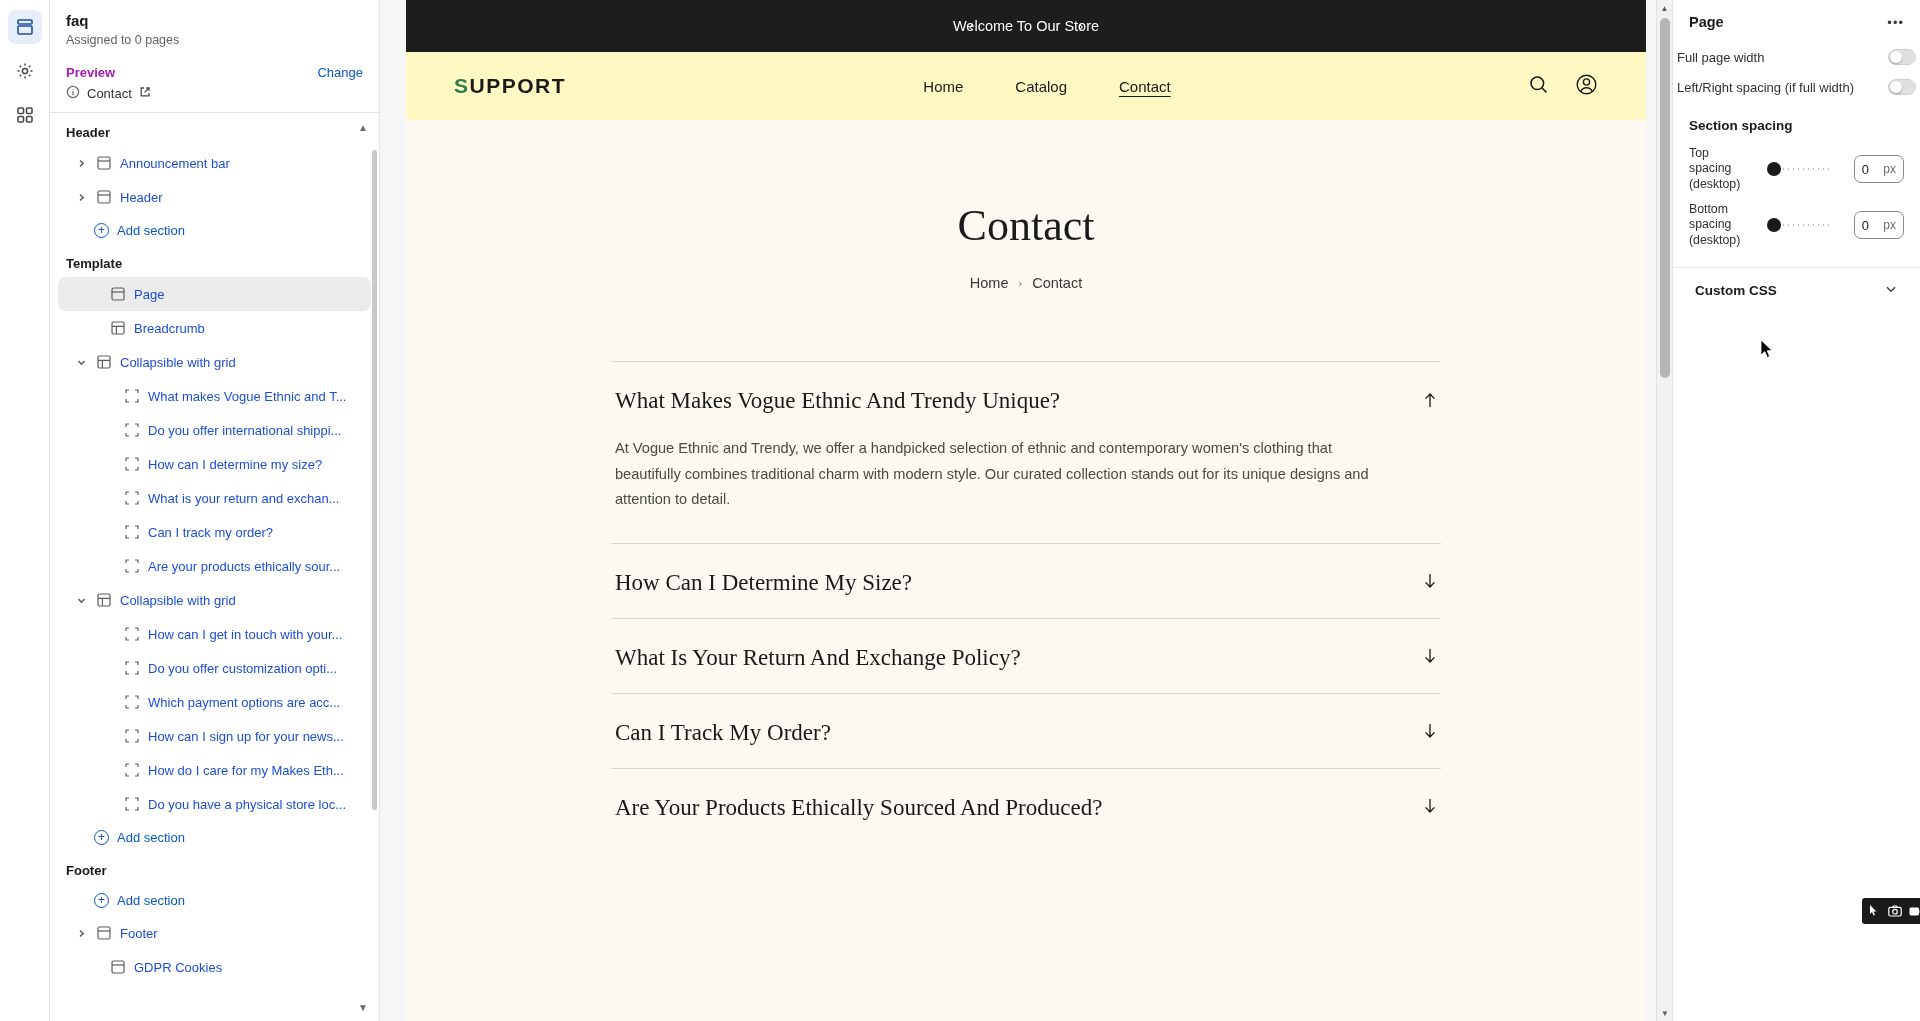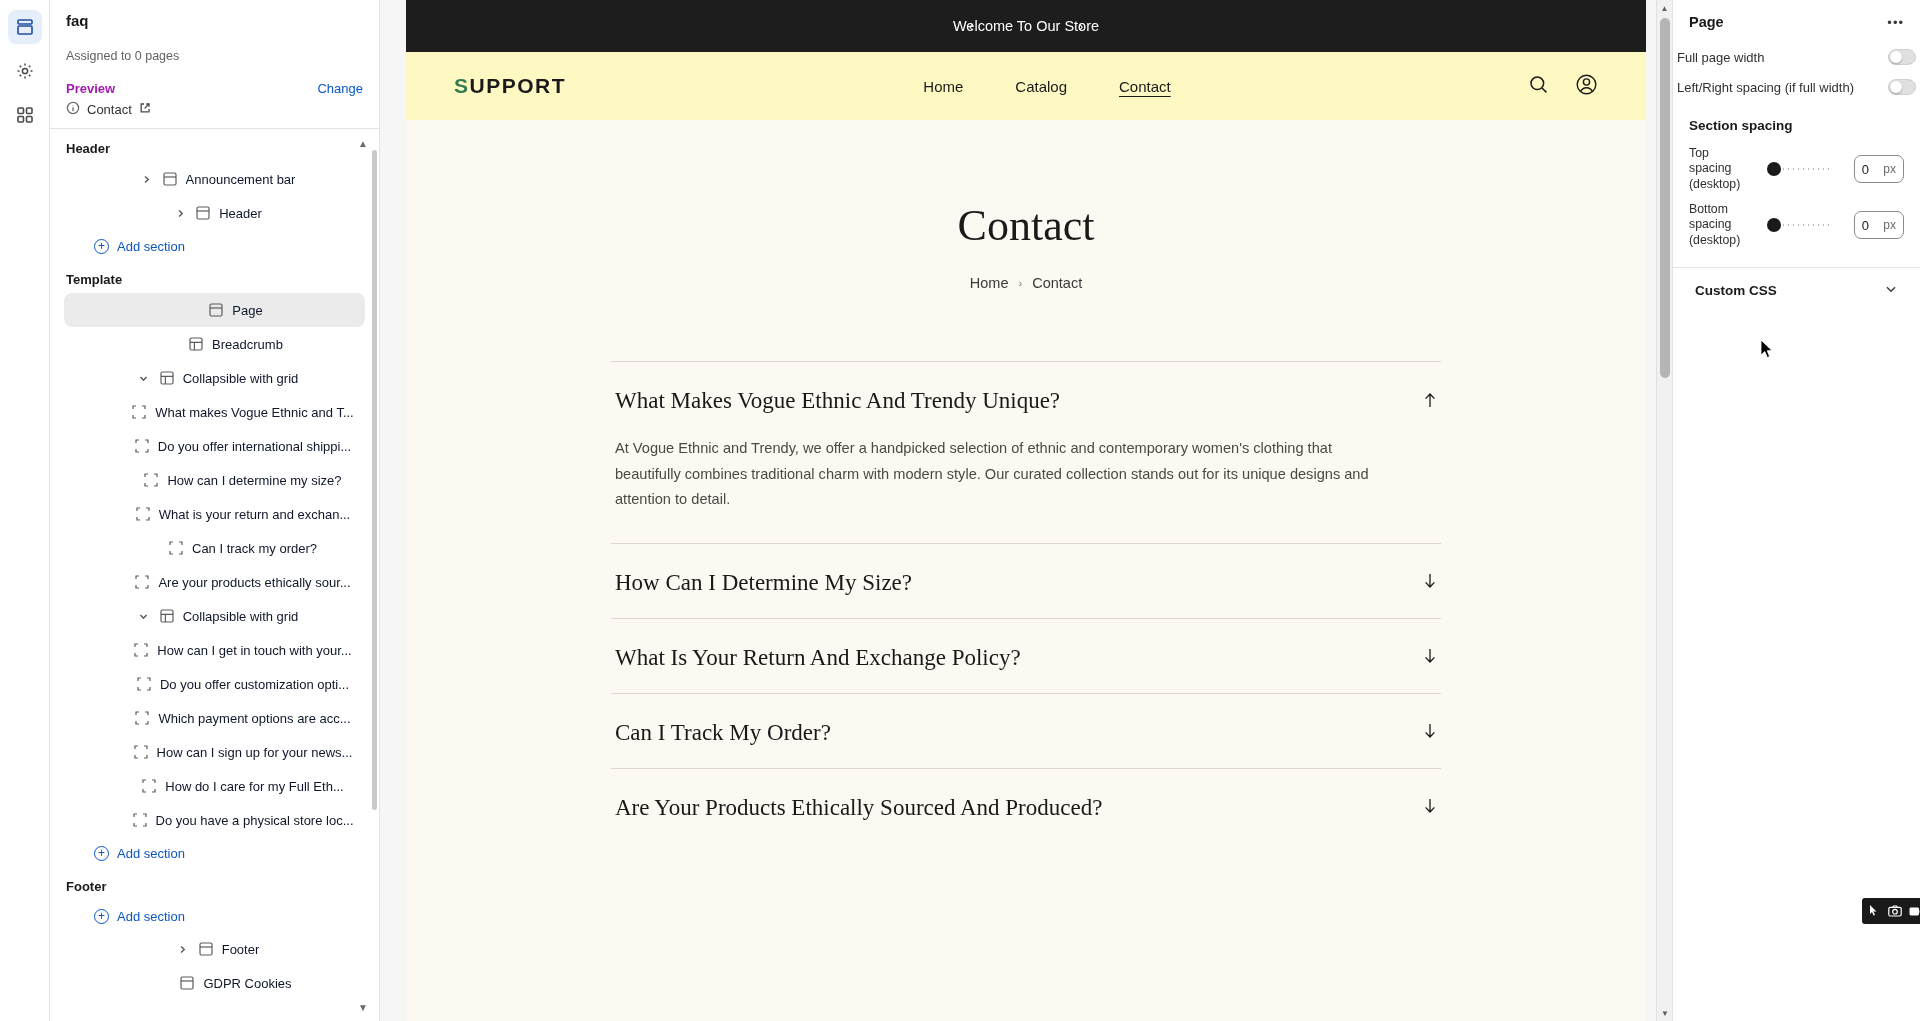--- a/index.html
+++ b/index.html
@@ -37,21 +37,21 @@
     width: 330px; flex: 0 0 330px;
     background: #ffffff;
     border-right: 1px solid #e3e3e3;
     display: flex; flex-direction: column;
     position: relative;
     font-size: 13px;
     color: #303030;
   }
   .sb-head { padding: 12px 16px 10px 16px; }
   .sb-title { font-size: 15px; font-weight: 600; color: #1a1a1a; }
-  .sb-sub { font-size: 12.5px; color: #616161; margin-top: 20px; }
+  .sb-sub { font-size: 12.5px; color: #616161; margin-top: 4px; }
 
   .preview-row {
     display: flex; align-items: center; justify-content: space-between;
     padding: 8px 16px 2px 16px;
   }
   .preview-label { font-size: 13px; font-weight: 600; color: #a21caf; }
   .change-link { font-size: 13px; color: #0b57c2; cursor: pointer; }
   .preview-val {
     display: flex; align-items: center; gap: 7px;
     padding: 3px 16px 10px 16px;
@@ -80,24 +80,23 @@
   .group-head {
     font-size: 13px; font-weight: 700; color: #1a1a1a;
     padding: 10px 16px 6px 16px;
   }
   .row {
     display: flex; align-items: center;
     height: 34px;
     padding-left: 16px; padding-right: 10px;
     gap: 8px;
     border-radius: 8px;
-    margin: 0 14px;
-    color: #0f172a;
+    margin: 0 8px;
+    color: #1d4ed8;
     cursor: default;
-    justify-content: center;
   }
   .row.selected { background: #ebebeb; }
   .row .twisty {
     width: 14px; flex: 0 0 14px; color: #5c5c5c; font-size: 9px;
     display: flex; align-items: center; justify-content: center;
   }
   .row .ico {
     width: 16px; flex: 0 0 16px; color: #5c5c5c;
     display: flex; align-items: center; justify-content: center;
   }
@@ -524,21 +523,21 @@
             </span>
             <span class="lbl">How can I sign up for your news...</span>
           </div>
           <div class="row indent">
             <span class="twisty"></span>
             <span class="ico">
               <svg width="14" height="14" viewBox="0 0 14 14" fill="none" stroke="currentColor" stroke-width="1.2">
                 <path d="M1 4V1h3M10 1h3v3M13 10v3h-3M4 13H1v-3"></path>
               </svg>
             </span>
-            <span class="lbl">How do I care for my Full Eth...</span>
+            <span class="lbl">How do I care for my Makes Eth...</span>
           </div>
           <div class="row indent">
             <span class="twisty"></span>
             <span class="ico">
               <svg width="14" height="14" viewBox="0 0 14 14" fill="none" stroke="currentColor" stroke-width="1.2">
                 <path d="M1 4V1h3M10 1h3v3M13 10v3h-3M4 13H1v-3"></path>
               </svg>
             </span>
             <span class="lbl">Do you have a physical store loc...</span>
           </div>

